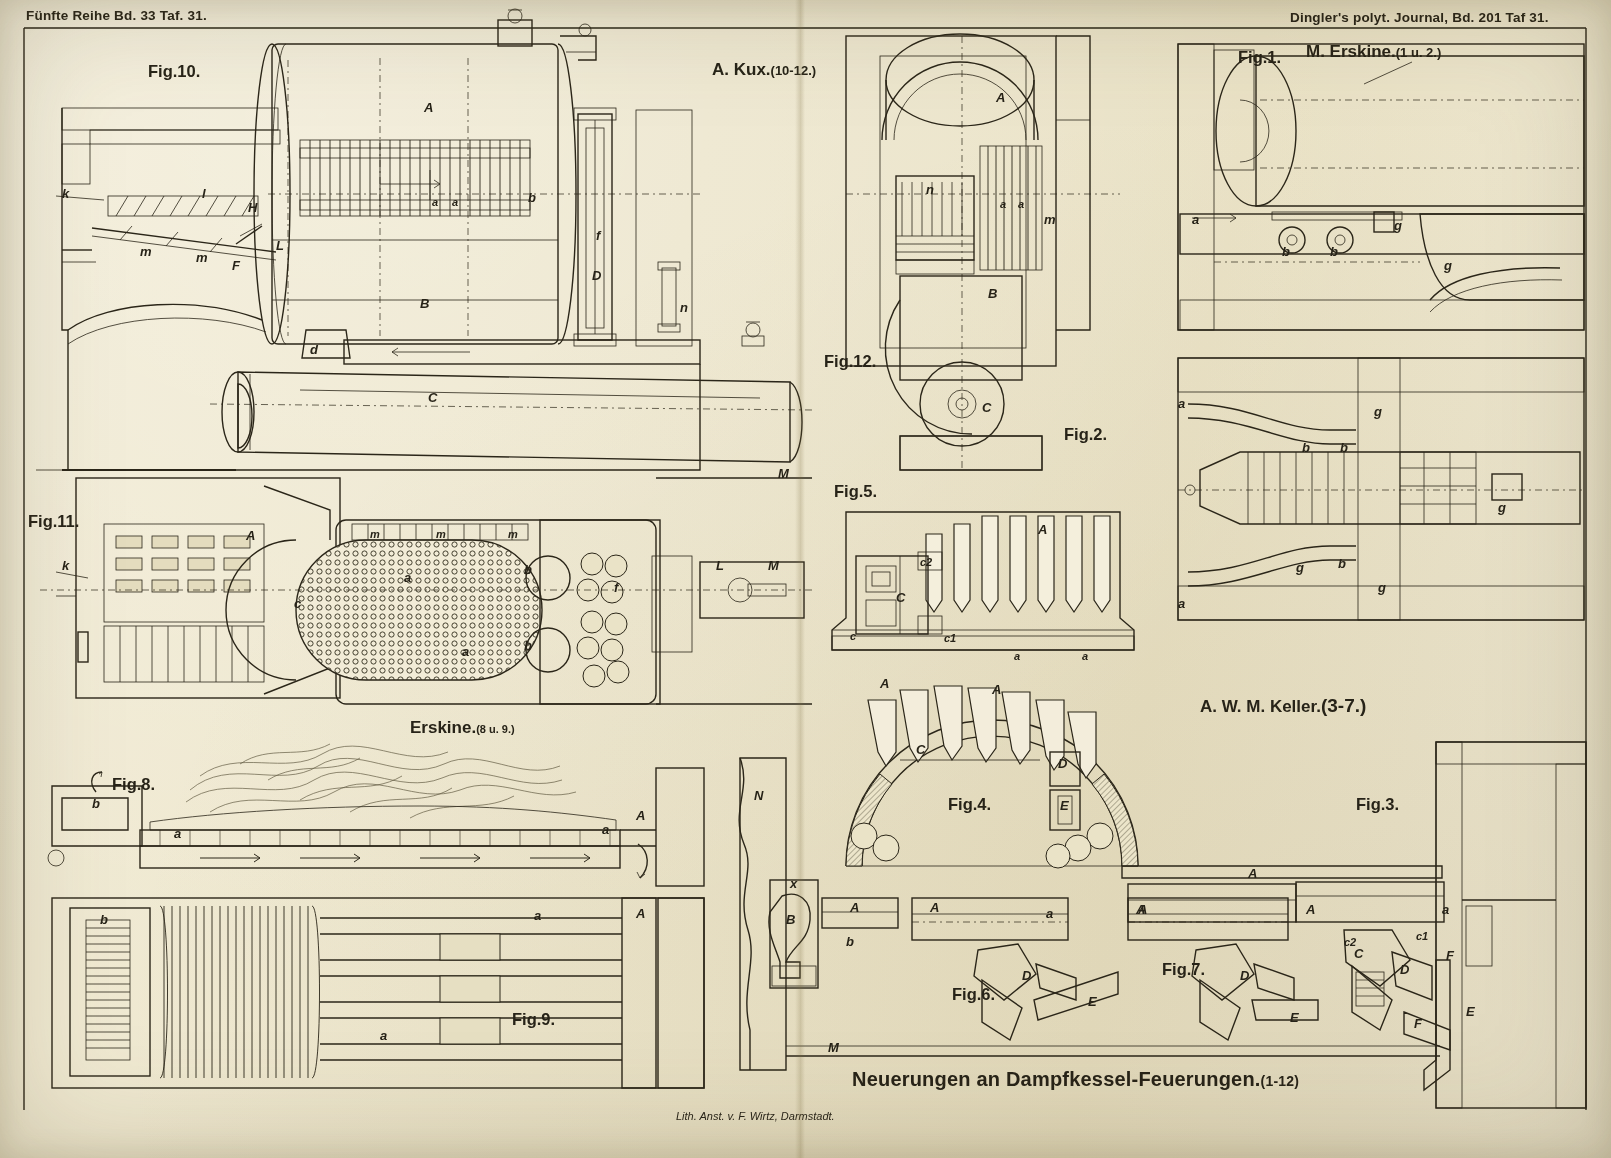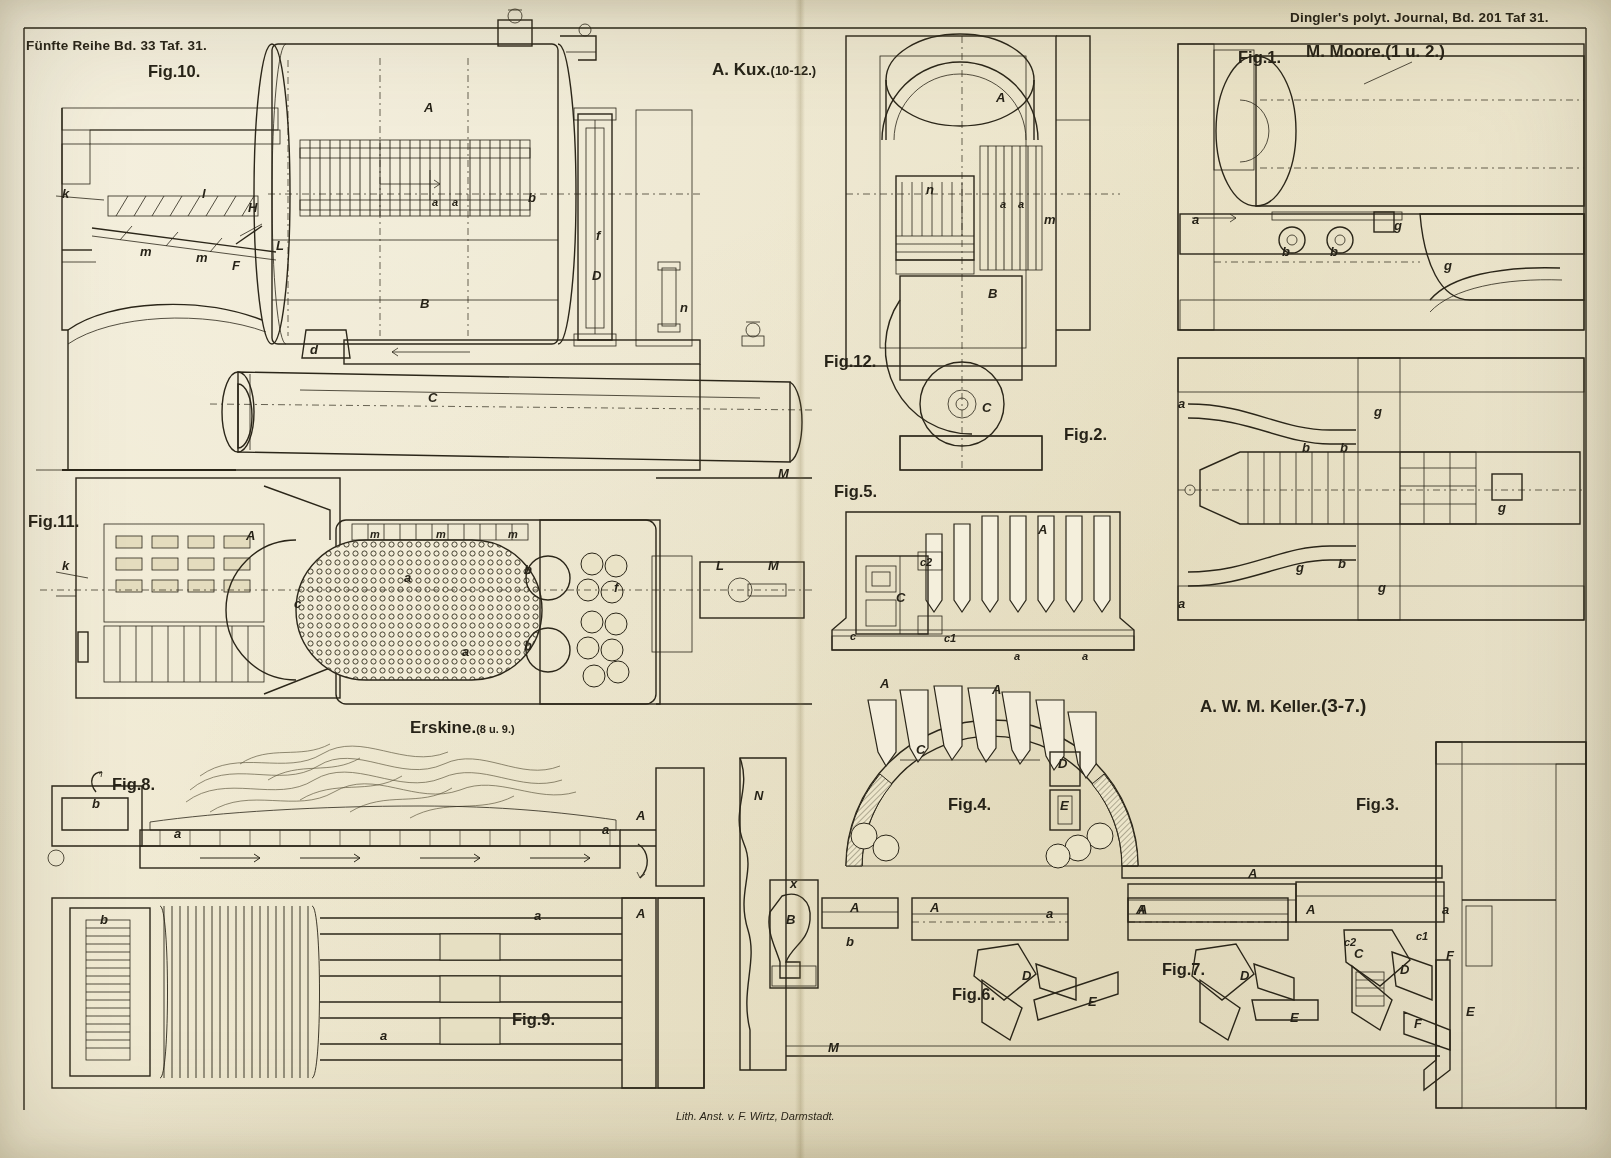--- a/index.html
+++ b/index.html
@@ -600,49 +600,52 @@
     </g>
 
     <g stroke="#2b2619" stroke-width=".8" fill="none">
       <path d="M56,196 L104,200"></path>
       <path d="M56,572 L88,578"></path>
       <path d="M240,236 L262,224"></path>
       <path d="M1412,62 L1364,84"></path>
     </g>
   </svg>
 
-  <div class="lbl hdr" style="left:26px;top:8px;margin-top:30px;">Fünfte Reihe Bd. 33 Taf. 31.</div>
+  <div class="lbl hdr" style="left:26px;top:8px;">Fünfte Reihe Bd. 33 Taf. 31.</div>
   <div class="lbl hdr" style="left:1290px;top:10px;">Dingler's polyt. Journal, Bd. 201 Taf 31.</div>
 
   <div class="lbl figlabel" style="left:148px;top:62px;text-align:right;">Fig.10.</div>
   <div class="lbl figlabel" style="left:28px;top:512px;">Fig.11.</div>
   <div class="lbl figlabel" style="left:824px;top:352px;">Fig.12.</div>
   <div class="lbl figlabel" style="left:1238px;top:48px;">Fig.1.</div>
   <div class="lbl figlabel" style="left:1064px;top:425px;">Fig.2.</div>
   <div class="lbl figlabel" style="left:834px;top:482px;">Fig.5.</div>
   <div class="lbl figlabel" style="left:948px;top:795px;">Fig.4.</div>
   <div class="lbl figlabel" style="left:1356px;top:795px;">Fig.3.</div>
   <div class="lbl figlabel" style="left:952px;top:985px;">Fig.6.</div>
   <div class="lbl figlabel" style="left:1162px;top:960px;">Fig.7.</div>
   <div class="lbl figlabel" style="left:112px;top:775px;">Fig.8.</div>
   <div class="lbl figlabel" style="left:512px;top:1010px;">Fig.9.</div>
 
   <div class="lbl credit" style="left:712px;top:60px;">
     <span>A. Kux.</span><span style="font-size:13px;">(10-12.)</span>
   </div>
   <div class="lbl credit" style="left:1306px;top:42px;">
-    <span>M. Moore.</span><span style="font-size:17px;text-align:right;">(1 u. 2.)</span>
+    <span>M. Erskine.</span><span style="font-size:13px;text-align:right;">(1 u. 2.)</span>
   </div>
   <div class="lbl credit" style="left:410px;top:718px;">
     <span>Erskine.</span><span style="font-size:11px;">(8 u. 9.)</span>
   </div>
   <div class="lbl credit" style="left:1200px;top:695px;">
     <span>A. W. M. Keller.</span><span style="font-size:19px;">(3-7.)</span>
   </div>
 
+  <div class="lbl title" style="left:852px;top:1068px;">
+    <span>Neuerungen an Dampfkessel-Feuerungen.</span><span style="font-size:14px;">(1-12)</span>
+  </div>
   <div class="lbl small" style="left:676px;top:1110px;">Lith. Anst. v. F. Wirtz, Darmstadt.</div>
 
   <div class="lbl letter" style="left:424px;top:100px;">A</div>
   <div class="lbl letter sm" style="left:432px;top:196px;">a</div>
   <div class="lbl letter sm" style="left:452px;top:196px;">a</div>
   <div class="lbl letter" style="left:528px;top:190px;">b</div>
   <div class="lbl letter" style="left:420px;top:296px;">B</div>
   <div class="lbl letter" style="left:428px;top:390px;">C</div>
   <div class="lbl letter" style="left:310px;top:342px;">d</div>
   <div class="lbl letter" style="left:596px;top:228px;">f</div>

